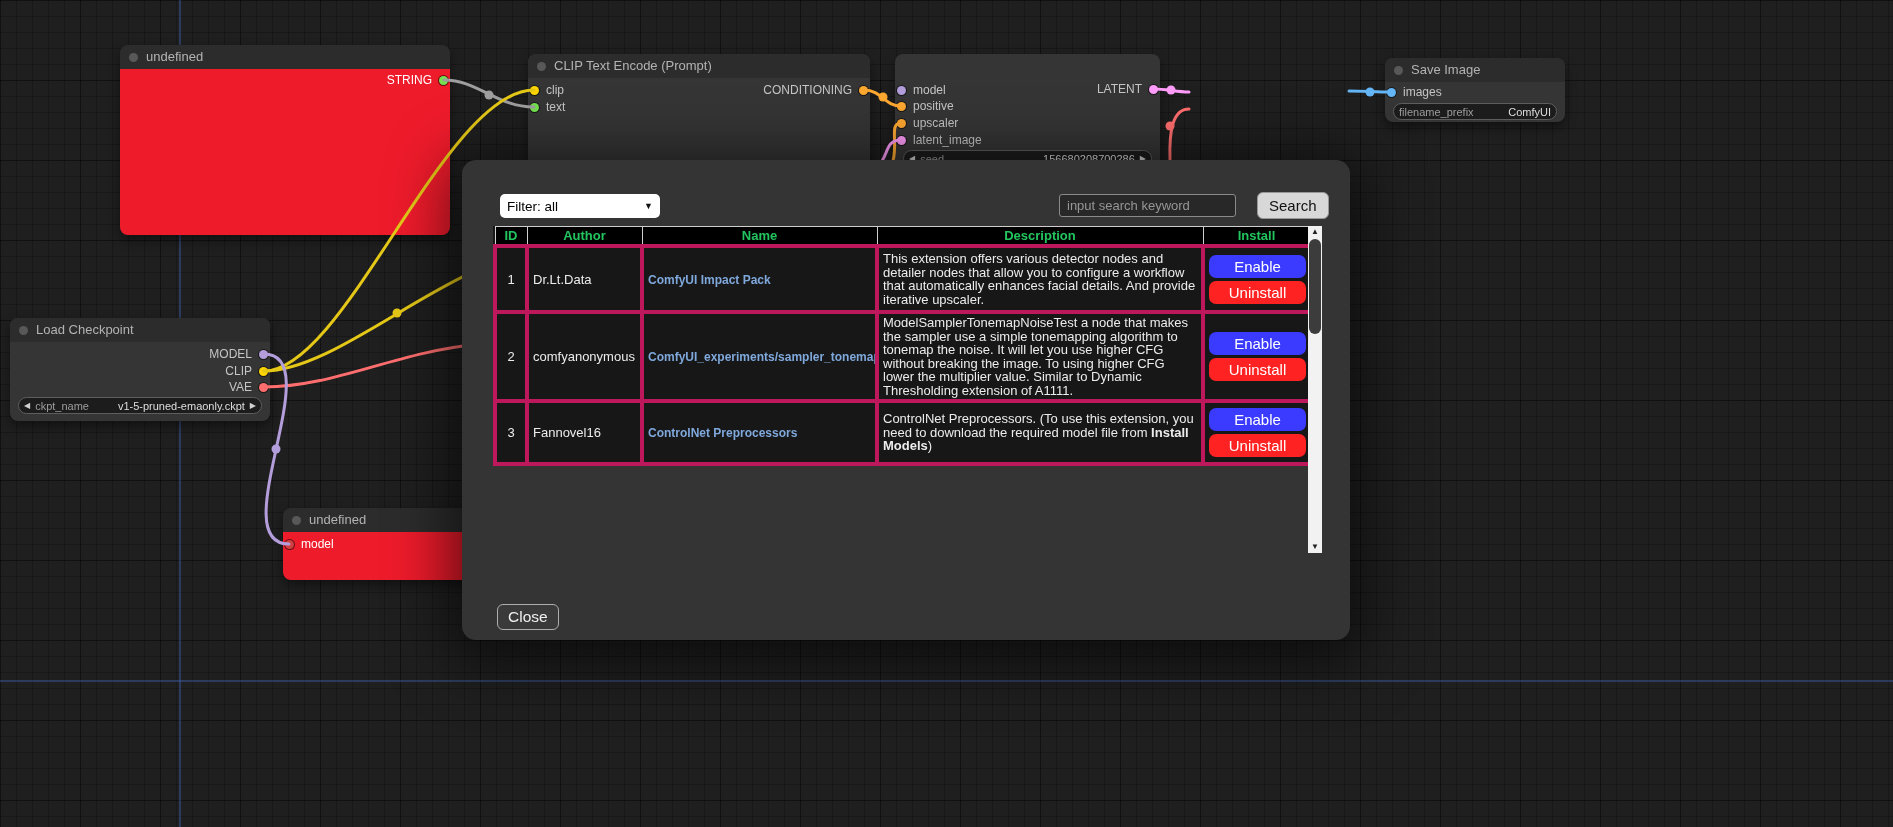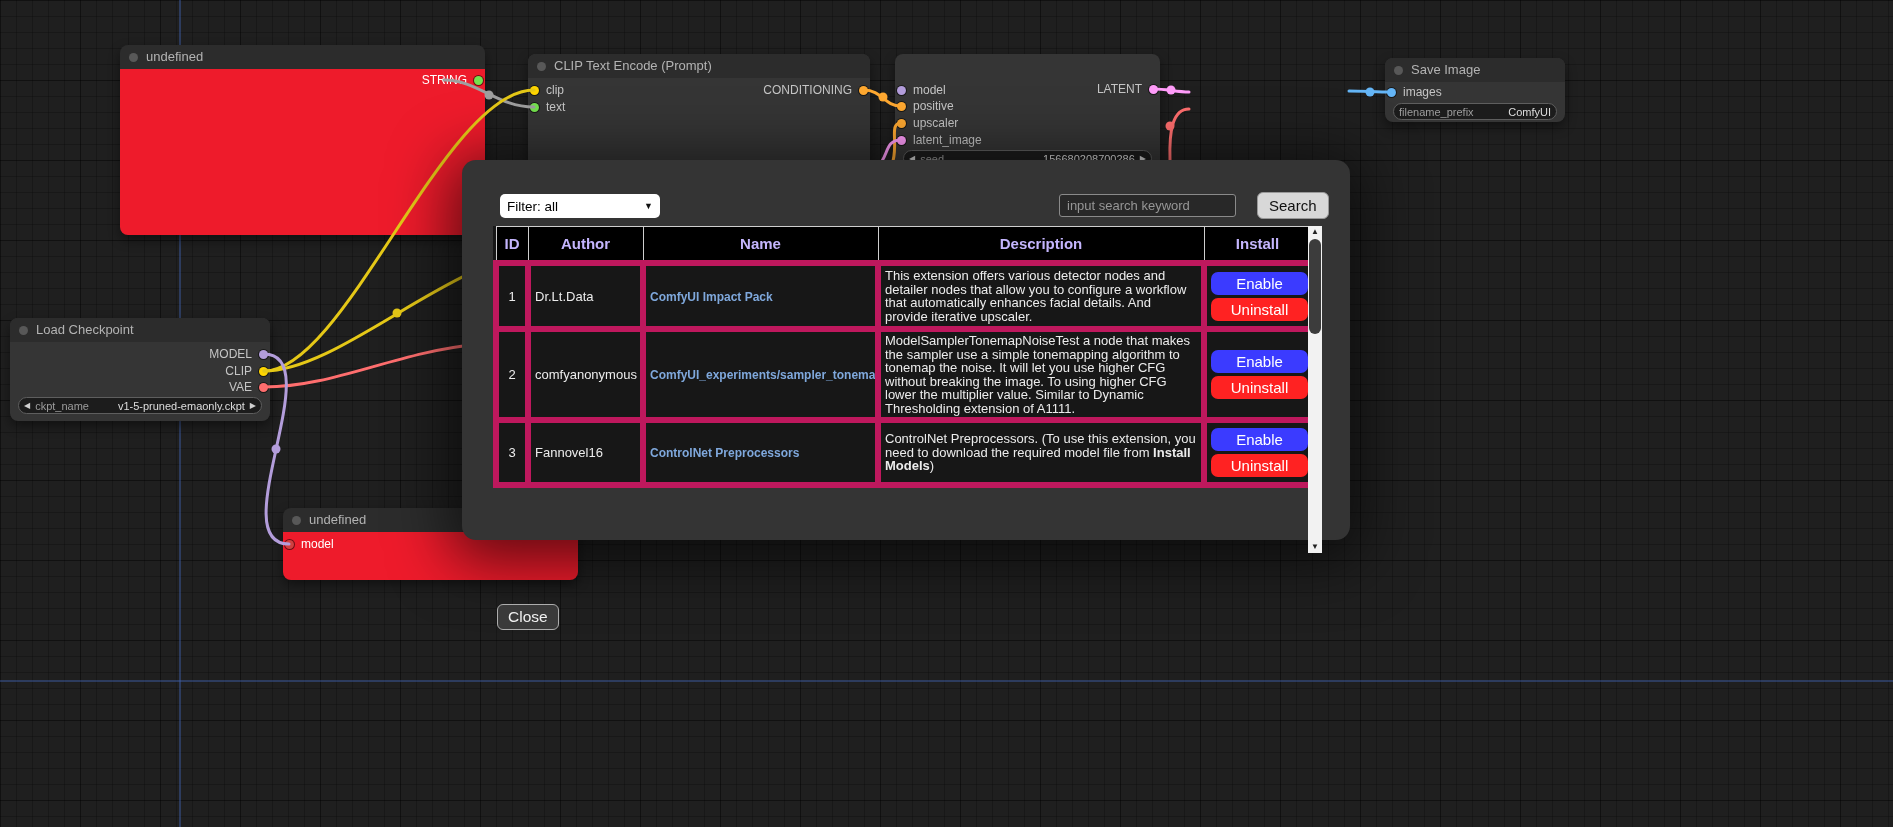--- a/index.html
+++ b/index.html
@@ -19,47 +19,47 @@
     background-size:80px 80px, 80px 80px, 16px 16px, 16px 16px;
   }
   .axis-v { position:absolute; left:179px; top:0; width:2px; height:100%; background:rgba(62,95,170,0.45); z-index:1; }
   .axis-h { position:absolute; left:0; top:680px; width:100%; height:2px; background:rgba(62,95,170,0.45); z-index:1; }
 
   
   .node { position:absolute; background:#353535; border-radius:8px; box-shadow:0 5px 12px rgba(0,0,0,0.45); z-index:2; }
   .node-title { position:absolute; left:0; right:0; top:0; height:24px; background:#2c2c2c; border-radius:8px 8px 0 0; color:#b3b3b3; font-size:13px; line-height:24px; }
   .node-title .label { margin-left:26px; white-space:nowrap; }
   .tdot { position:absolute; left:9px; top:8px; width:9px; height:9px; border-radius:50%; background:#585858; }
-  .node.red { background:transparent;padding-left:35px; }
+  .node.red { background:transparent; }
   .body-red { position:absolute; left:0; right:0; top:24px; bottom:0; background:#ee1b2b; border-radius:0 0 8px 8px; }
   .slot { position:absolute; display:flex; align-items:center; gap:7px; height:14px; font-size:12px; color:#c5c5c5; z-index:3; white-space:nowrap; }
   .slot.in { left:2px; }
   .slot.out { right:2px; flex-direction:row-reverse; }
   .sdot { width:9px; height:9px; border-radius:50%; flex:none; box-shadow:0 0 0 1px rgba(0,0,0,0.55); background:#888; }
   .node.red .slot { color:#ffffff; }
   .widget { position:absolute; left:8px; right:8px; height:15px; background:#1c1c1c; border:1px solid #5e5e5e; border-radius:9px; display:flex; align-items:center; font-size:11px; padding:0 5px; gap:5px; z-index:3; white-space:nowrap; }
   .widget .wname { color:#9d9d9d; }
   .widget .wval { margin-left:auto; color:#dedede; }
   .widget .warrow { color:#d0d0d0; font-size:8px; line-height:15px; }
 
   #wires { position:absolute; left:0; top:0; z-index:4; pointer-events:none; }
 
   
-  #modal { position:absolute; left:462px; top:160px; width:888px; height:380px; background:#343434; border-radius:14px; box-shadow:0 10px 60px 12px rgba(0,0,0,0.6); z-index:10; }
+  #modal { position:absolute; left:462px; top:160px; width:888px; height:480px; background:#343434; border-radius:14px; box-shadow:0 10px 60px 12px rgba(0,0,0,0.6); z-index:10; }
   .filter-select { position:absolute; left:38px; top:34px; width:146px; height:24px; background:#ffffff; color:#000; border-radius:5px; display:flex; align-items:center; justify-content:space-between; padding:0 7px; font-size:13.5px; cursor:pointer; }
   .filter-select .caret { font-size:9px; color:#111; }
   .search-input { position:absolute; left:597px; top:34px; width:177px; height:23px; box-sizing:border-box; background:#282828; border:1px solid #8a8a8a; border-radius:3px; color:#f0abfc; font-size:13px; padding:0 7px; font-family:inherit; }
   .search-input::placeholder { color:#969696; }
   .search-btn { position:absolute; left:795px; top:32px; height:27px; padding:0 11px; background:#d8d8d8; color:#111; border:1px solid #999; border-radius:6px; font-size:15px; cursor:pointer; font-family:inherit; }
   .close-btn { position:absolute; left:35px; top:444px; height:26px; padding:0 10px; background:#3a3a3a; color:#f0f0f0; border:1px solid #adadad; border-radius:6px; font-size:15.5px; cursor:pointer; font-family:inherit; }
 
   .table-wrap { position:absolute; left:31px; top:66px; width:829px; height:327px; }
   table.ext { border-collapse:collapse; width:815px; table-layout:fixed; background:#171717; color:#ececec; }
-  table.ext th { background:#000; color:#c4b5fd; font-size:15px; font-weight:bold; border:1px solid #cfcfcf; height:17px; padding:8px; }
-  table.ext td { border:6px solid #be185d; font-size:13px; padding:2px 4px; overflow:hidden; vertical-align:middle; }
+  table.ext th { background:#000; color:#22c55e; font-size:13px; font-weight:bold; border:1px solid #cfcfcf; height:17px; padding:0; }
+  table.ext td { border:4px solid #be185d; font-size:13px; padding:2px 4px; overflow:hidden; vertical-align:middle; }
   td.c-id { text-align:center; }
   td.c-desc { font-size:12px; line-height:13.5px; vertical-align:top; padding:1px 3px; }
   td.c-install { padding:1px; }
   .name-link { font-weight:bold; font-size:12px; text-decoration:none; white-space:nowrap; cursor:pointer; }
   .pill-btn { display:block; margin:3px auto; width:97px; height:23px; color:#fff; border:none; border-radius:7px; font-size:15px; line-height:23px; text-align:center; cursor:pointer; font-family:inherit; padding:0; }
 
   .scrollbar { position:absolute; right:0; top:0; width:14px; height:100%; background:#f2f2f2; }
   .sb-arrow { position:absolute; left:0; width:14px; height:12px; font-size:8px; color:#222; text-align:center; line-height:12px; cursor:pointer; }
   .sb-arrow.up { top:0; }
   .sb-arrow.down { bottom:0; }

